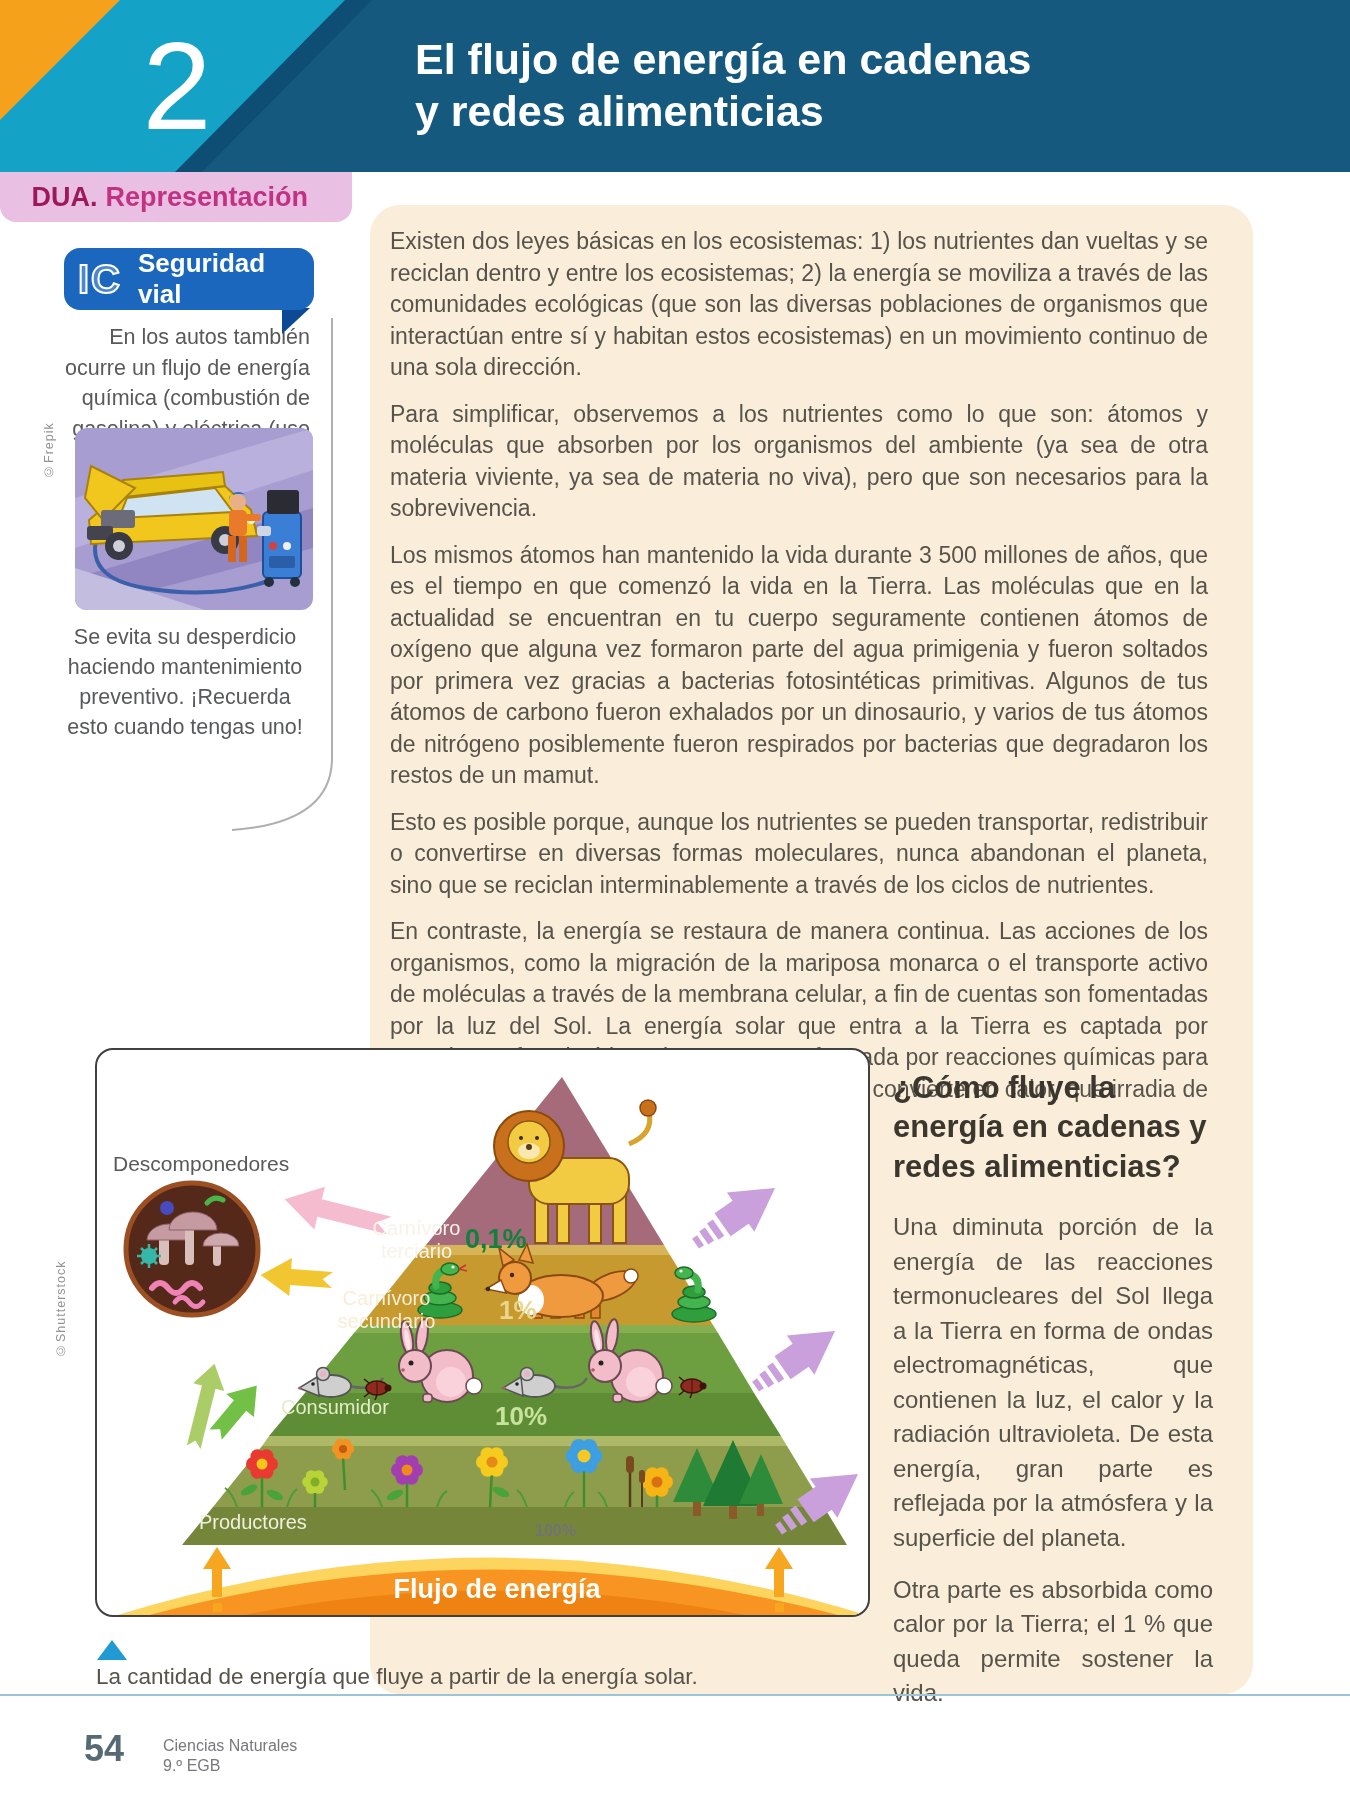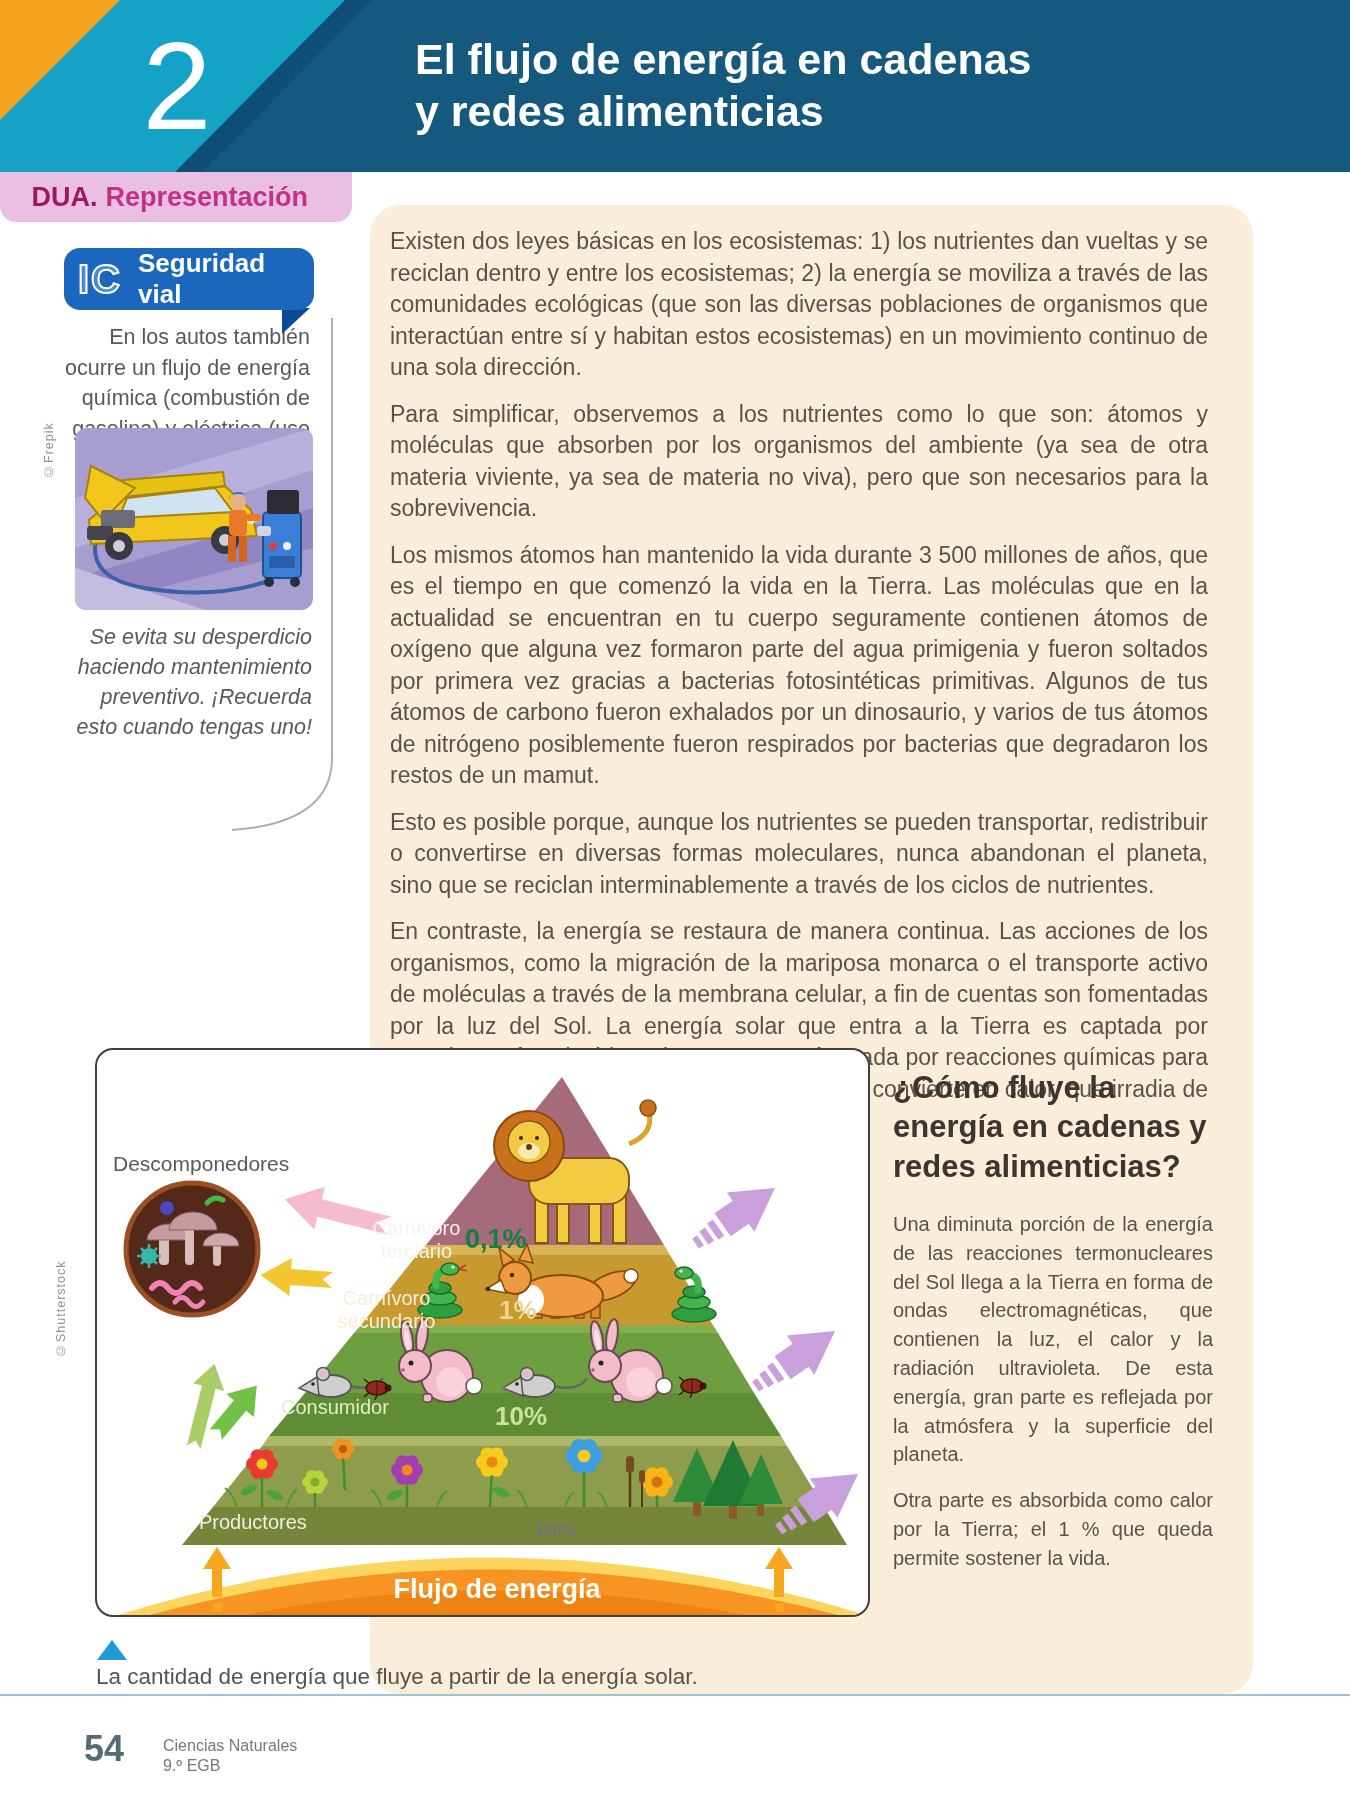--- a/index.html
+++ b/index.html
@@ -35,43 +35,43 @@
            color:rgba(255,255,255,0.22); -webkit-text-stroke:2px #ffffff; }
   .badge-title { color:#ffffff; font-weight:bold; font-size:26px; margin-left:16px; }
   .sidebar-intro { position:absolute; left:60px; top:322px; width:250px; text-align:right;
            font-size:21.5px; line-height:1.42; color:#58595b; }
   .credit-vertical { position:absolute; font-size:12.5px; color:#919396;
            writing-mode:vertical-rl; transform:rotate(180deg); letter-spacing:1px; }
   .credit-frepik { left:42px; top:408px; height:70px; }
   .credit-shutterstock { left:54px; top:1262px; height:95px; }
   .car-figure { position:absolute; left:75px; top:428px; width:238px; height:182px;
            border-radius:12px; overflow:hidden; }
-  .sidebar-caption { position:absolute; left:58px; top:622px; width:254px; text-align:right;
-           font-style:italic; font-size:21.5px; line-height:1.4; color:#58595b; }
+  .sidebar-caption { position:absolute; left:58px; top:622px; width:254px; text-align:center;
+           font-size:21.5px; line-height:1.4; color:#58595b; }
   .sidebar-curve { position:absolute; left:232px; top:318px; }
 
   
   .cream-panel { position:absolute; left:370px; top:205px; width:883px; height:1489px;
            background:#faeedb; border-radius:30px; }
   .main-text { position:absolute; left:390px; top:226px; width:818px; }
   .main-text p { margin:0 0 15px 0; font-size:23px; line-height:1.37; text-align:justify; color:#57534b; }
 
   
   .figure-box { position:absolute; left:95px; top:1048px; width:775px; height:569px; background:#ffffff;
            border:2px solid #404040; border-radius:18px; overflow:hidden; box-sizing:border-box; z-index:5; }
   .fig-label { position:absolute; color:#58595b; font-size:21px; }
   .lvl-name { position:absolute; text-align:center; font-size:20px; line-height:1.15; }
   .lvl-pct { position:absolute; font-weight:bold; }
   .banner-label { position:absolute; left:266px; top:524px; width:268px; text-align:center;
            color:#ffffff; font-weight:bold; font-size:27px; }
 
   
   .aside-col { position:absolute; left:893px; top:1068px; width:320px; }
   .aside-col h2 { margin:0 0 24px 0; font-size:31px; line-height:1.27; color:#3b362e; font-weight:bold; }
-  .aside-col p { margin:0 0 17px 0; font-size:20px; line-height:1.44; text-align:justify; color:#57534b; }
+  .aside-col p { margin:0 0 17px 0; font-size:24px; line-height:1.44; text-align:justify; color:#57534b; }
 
   
   .caption-marker { position:absolute; left:97px; top:1640px; width:0; height:0;
            border-left:15px solid transparent; border-right:15px solid transparent;
            border-bottom:20px solid #1f9ad3; }
   .figure-caption { position:absolute; left:96px; top:1664px; width:760px; font-size:22.5px; color:#57534b; z-index:6; }
   .divider-line { position:absolute; left:0; top:1694px; width:1350px; height:2px; background:#9cc4d8; }
   .page-number { position:absolute; left:84px; top:1728px; font-size:36px; font-weight:bold; color:#566a74; }
   .footer-text { position:absolute; left:163px; top:1736px; font-size:16px; line-height:1.25; color:#77787b; }
 </style>

